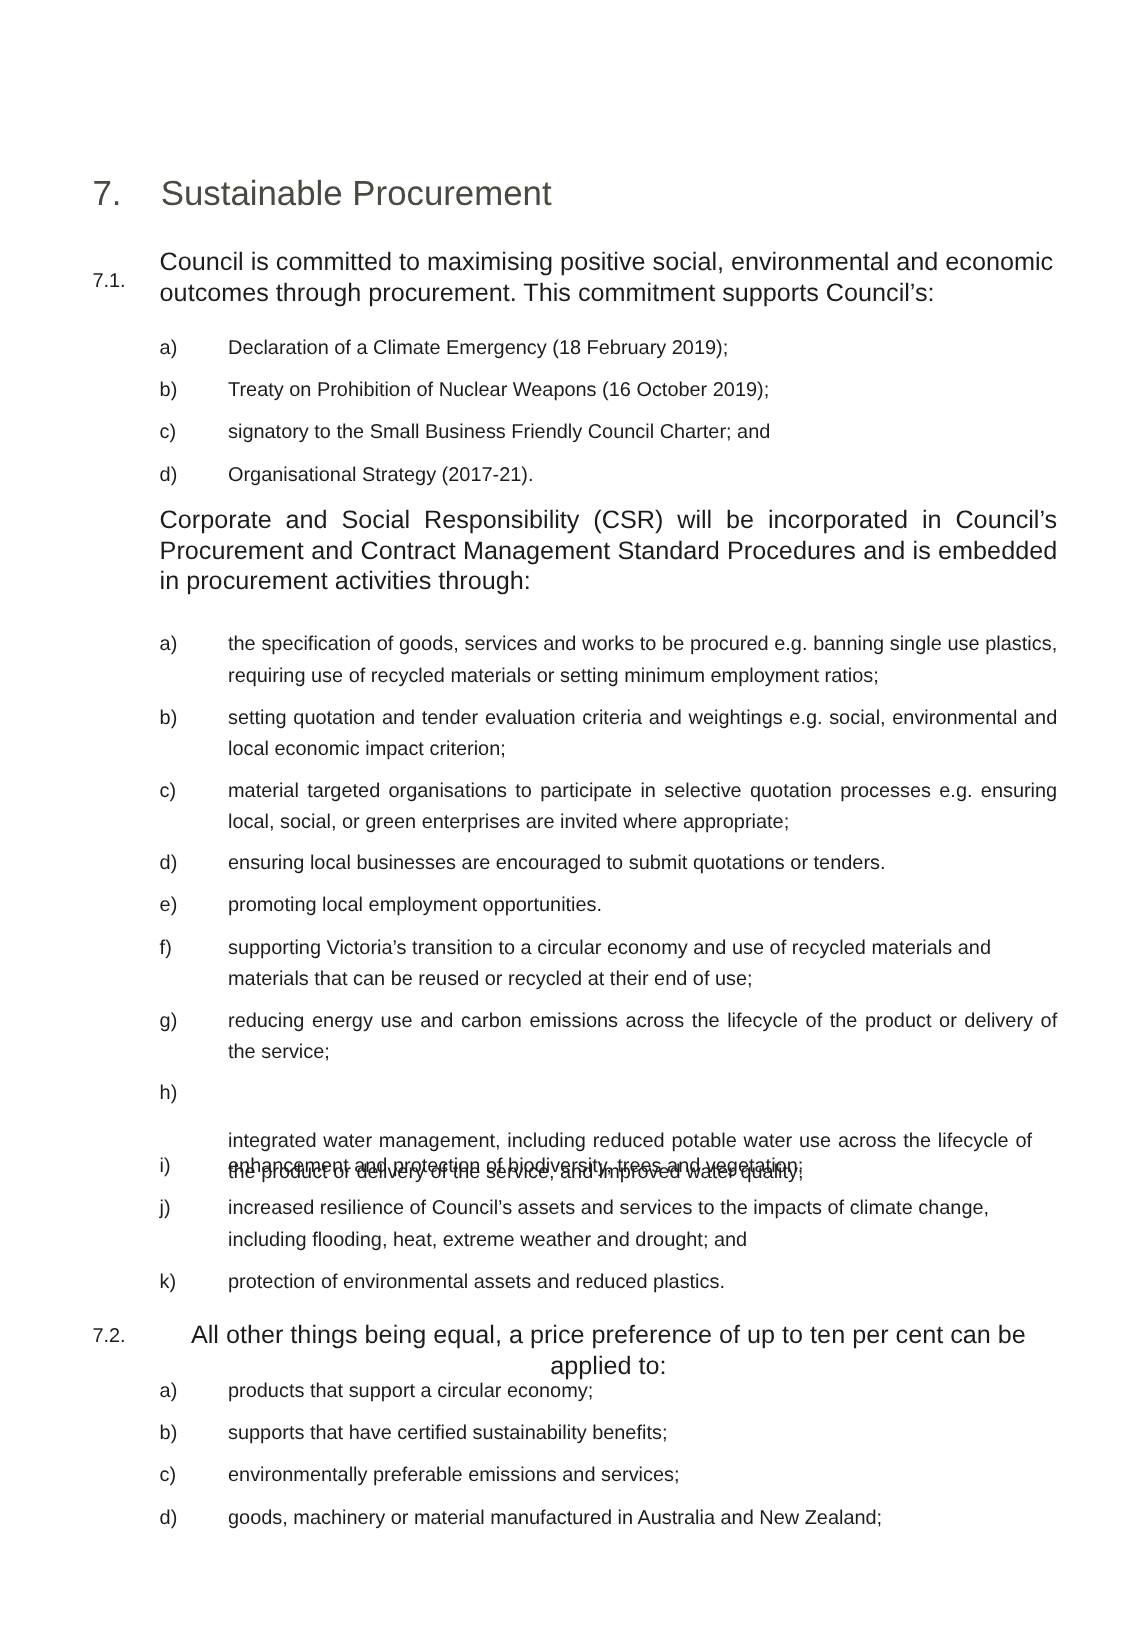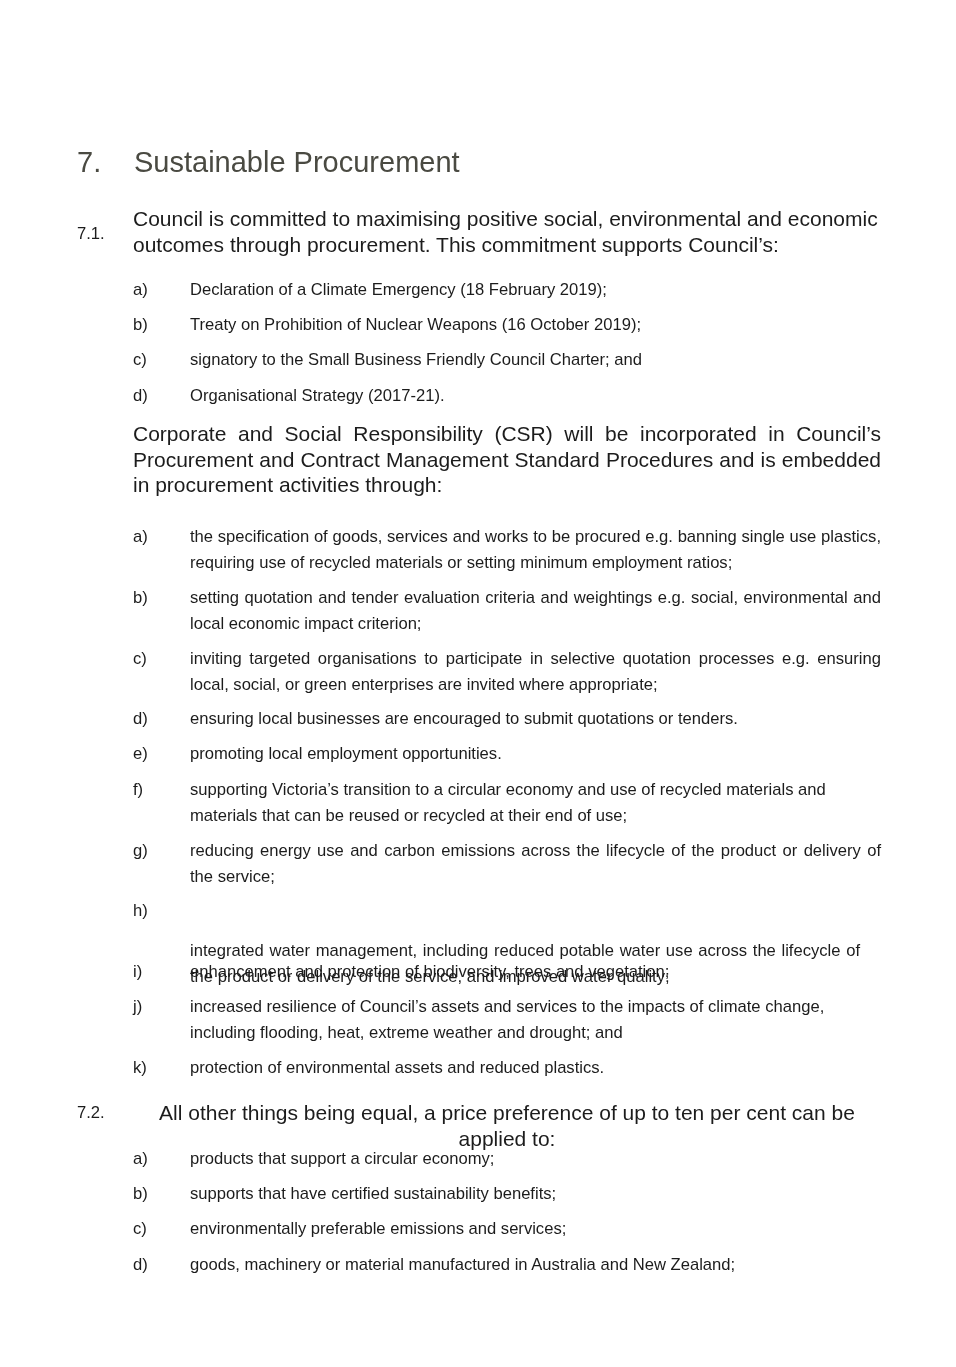--- a/index.html
+++ b/index.html
@@ -51,21 +51,21 @@
   <div class="item" style="top:524px;">
     <span class="letter">a)</span>
     <span class="text">the specification of goods, services and works to be procured e.g. banning single use plastics, requiring use of recycled materials or setting minimum employment ratios;</span>
   </div>
   <div class="item" style="top:585px;">
     <span class="letter">b)</span>
     <span class="text">setting quotation and tender evaluation criteria and weightings e.g. social, environmental and local economic impact criterion;</span>
   </div>
   <div class="item" style="top:646px;">
     <span class="letter">c)</span>
-    <span class="text">inviting targeted organisations to participate in selective quotation processes e.g. ensuring local, social, or green enterprises are invited where appropriate;</span>
+    <span class="text">material targeted organisations to participate in selective quotation processes e.g. ensuring local, social, or green enterprises are invited where appropriate;</span>
   </div>
   <div class="item" style="top:706px;">
     <span class="letter">d)</span>
     <span class="text last-left">ensuring local businesses are encouraged to submit quotations or tenders.</span>
   </div>
   <div class="item" style="top:741px;">
     <span class="letter">e)</span>
     <span class="text last-left">promoting local employment opportunities.</span>
   </div>
   <div class="item" style="top:777px;">

